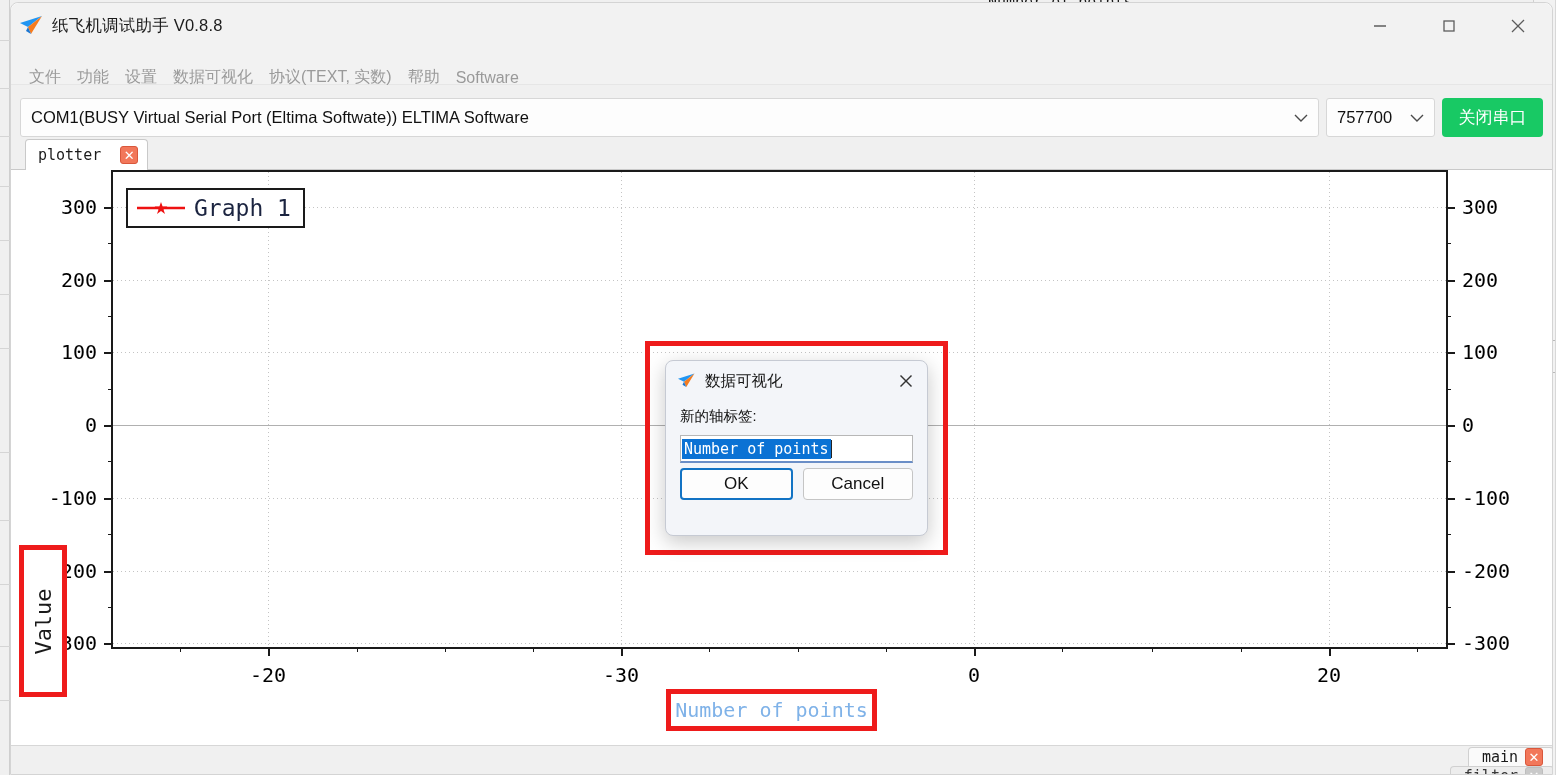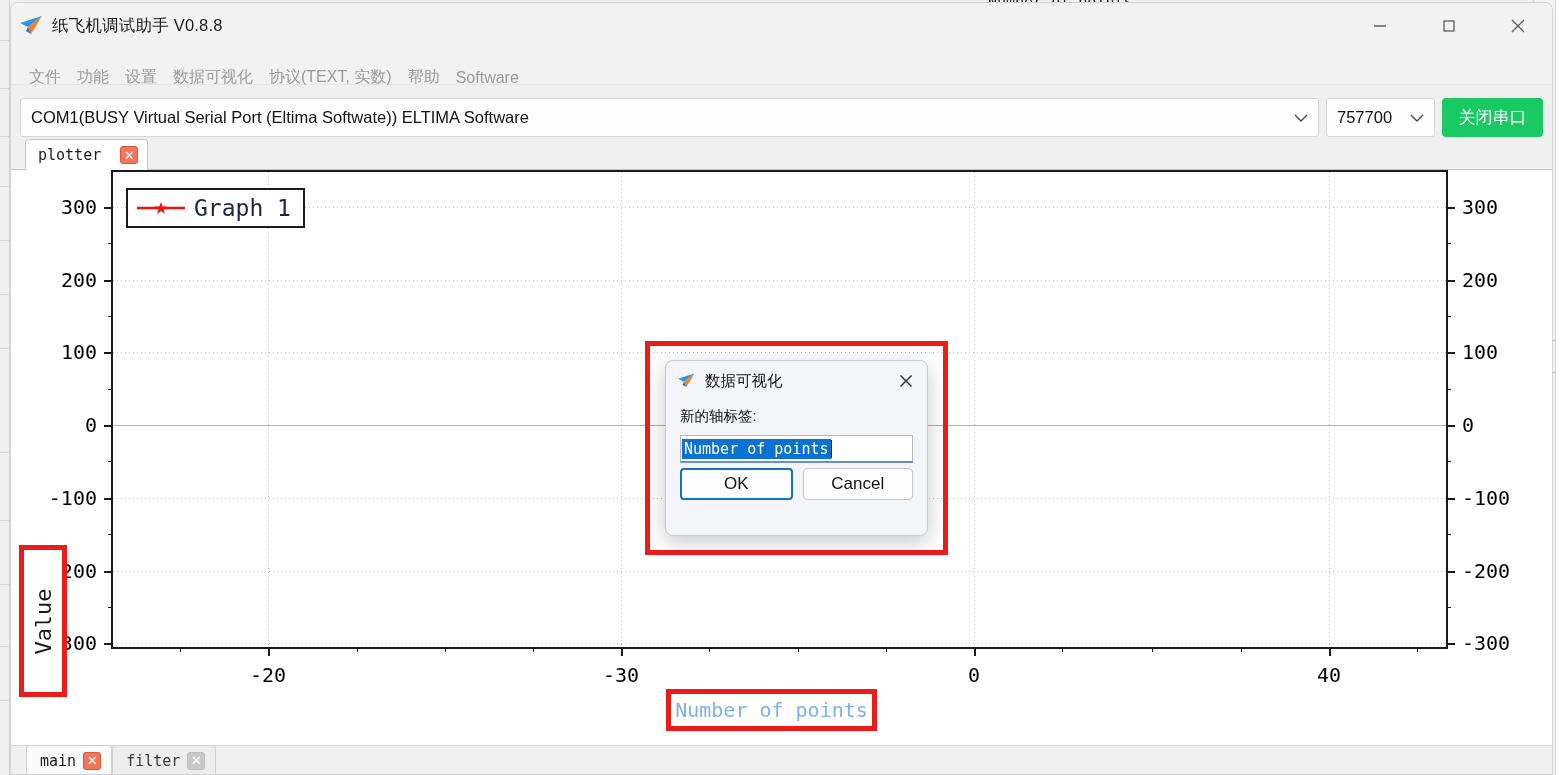--- a/index.html
+++ b/index.html
@@ -224,21 +224,21 @@
     flex: 1; height: 32px; background: #fdfdfd; border: 1px solid #c5c5c5; border-radius: 4px;
     display: flex; align-items: center; justify-content: center;
     font-size: 17px; color: #111;
   }
   .dlg-btn.primary { border: 2px solid #1273c4; }
 
   
   #bottom-bar {
     position: absolute; left: 0; bottom: 0; width: 1543px; height: 29px;
     background: #f0f0f0; border-top: 1px solid #d7d7d7;
-    display: flex; align-items: flex-end; padding-left: 15px;
+    display: flex; align-items: flex-end; padding-left: 15px; flex-direction: column;
   }
   .btab {
     height: 30px; display: flex; align-items: center; gap: 7px; padding: 0 10px 0 13px;
     font-family: "DejaVu Sans Mono", monospace; font-size: 15px; color: #1b1b1b;
     border: 1px solid #d0d0d0; border-bottom: none;
     border-top-left-radius: 4px; border-top-right-radius: 4px;
     background: #fafafa; position: relative; top: 1px;
   }
   .btab.inactive { background: #ededed; color: #3a3a3a; }
 </style>
@@ -400,21 +400,21 @@
       <div class="tick ytick-r minor" style="top:362px"></div>
       <div class="tick ytick-r minor" style="top:435px"></div>
 
       <div class="tick xtick" style="left:155px"></div>
       <div class="xlabel-tick" style="left:155px; top:calc(100% + 16px)">-20</div>
       <div class="tick xtick" style="left:508px"></div>
       <div class="xlabel-tick" style="left:508px; top:calc(100% + 16px)">-30</div>
       <div class="tick xtick" style="left:861px"></div>
       <div class="xlabel-tick" style="left:861px; top:calc(100% + 16px)">0</div>
       <div class="tick xtick" style="left:1216px"></div>
-      <div class="xlabel-tick" style="left:1216px; top:calc(100% + 16px)">40</div>
+      <div class="xlabel-tick" style="left:1216px; top:calc(100% + 16px)">20</div>
 
       <div class="tick xtick minor" style="left:67px"></div>
       <div class="tick xtick minor" style="left:244px"></div>
       <div class="tick xtick minor" style="left:332px"></div>
       <div class="tick xtick minor" style="left:420px"></div>
       <div class="tick xtick minor" style="left:596px"></div>
       <div class="tick xtick minor" style="left:685px"></div>
       <div class="tick xtick minor" style="left:773px"></div>
       <div class="tick xtick minor" style="left:949px"></div>
       <div class="tick xtick minor" style="left:1039px"></div>

